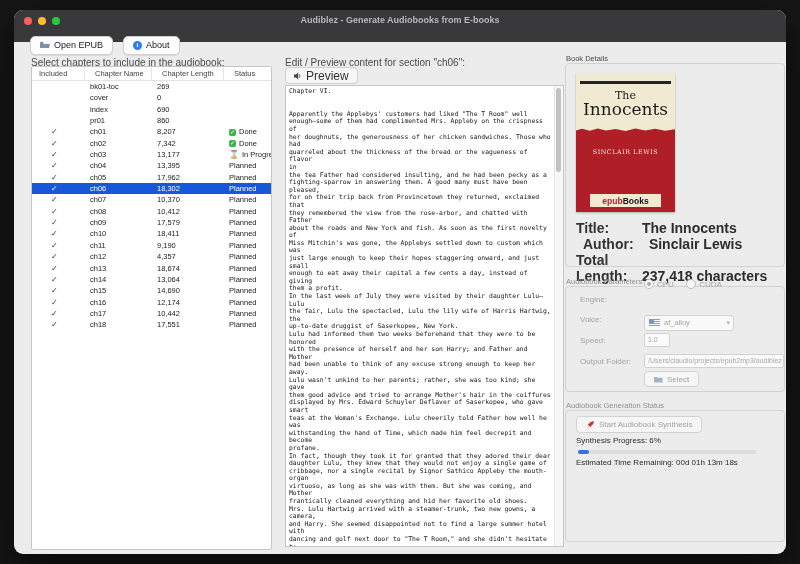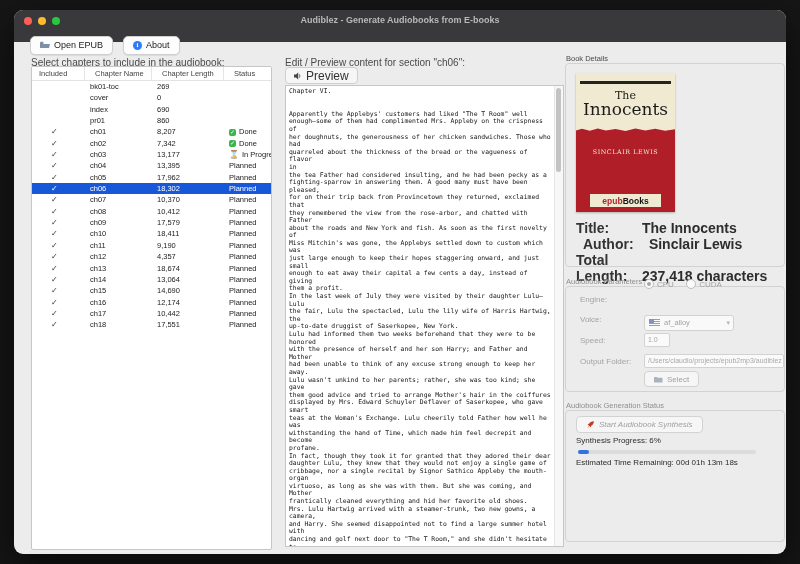--- a/index.html
+++ b/index.html
@@ -77,21 +77,21 @@
   .dropdown .caret{position:absolute;right:3px;color:#b5b5b5;font-size:7px;}
   .flag{width:11px;height:7px;position:relative;flex:0 0 auto;opacity:.6;
     background:repeating-linear-gradient(#c33 0 1px,#fff 1px 2px);}
   .flag::after{content:"";position:absolute;left:0;top:0;width:5px;height:4px;background:#3a4c9e;}
   .tinput{display:inline-block;height:12px;line-height:12px;background:#fafafa;border:1px solid #d2d2d2;
     border-radius:2px;padding:0 3px;font-size:7px;color:#a8a8a8;overflow:hidden;white-space:nowrap;}
   .wbtn{display:inline-flex;align-items:center;gap:4px;height:14px;padding:0 9px;background:#f6f6f6;
     border:1px solid #d2d2d2;border-radius:4px;font-size:8px;color:#9f9f9f;}
   
   .start-btn{position:absolute;left:562px;top:406px;display:inline-flex;align-items:center;gap:4px;height:15px;
-    padding:0 9px;background:#f6f6f6;border:1px solid #d2d2d2;border-radius:4px;font-size:8px;color:#9f9f9f;font-style:italic;}
+    padding:0 9px;background:#f6f6f6;border:1px solid #d2d2d2;border-radius:4px;font-size:8px;color:#9f9f9f;}
   .stat-text{position:absolute;font-size:8px;color:#2b2b2b;}
   .pbar{position:absolute;left:564px;top:440px;width:178px;height:4px;background:#dcdcdc;border-radius:2px;}
   .pfill{height:4px;background:#3273df;border-radius:2px;width:6%;}
   .folder-svg,.spk-svg,.rocket-svg{display:block}
 </style>
 </head>
 <body>
 
 <div class="window">
 

